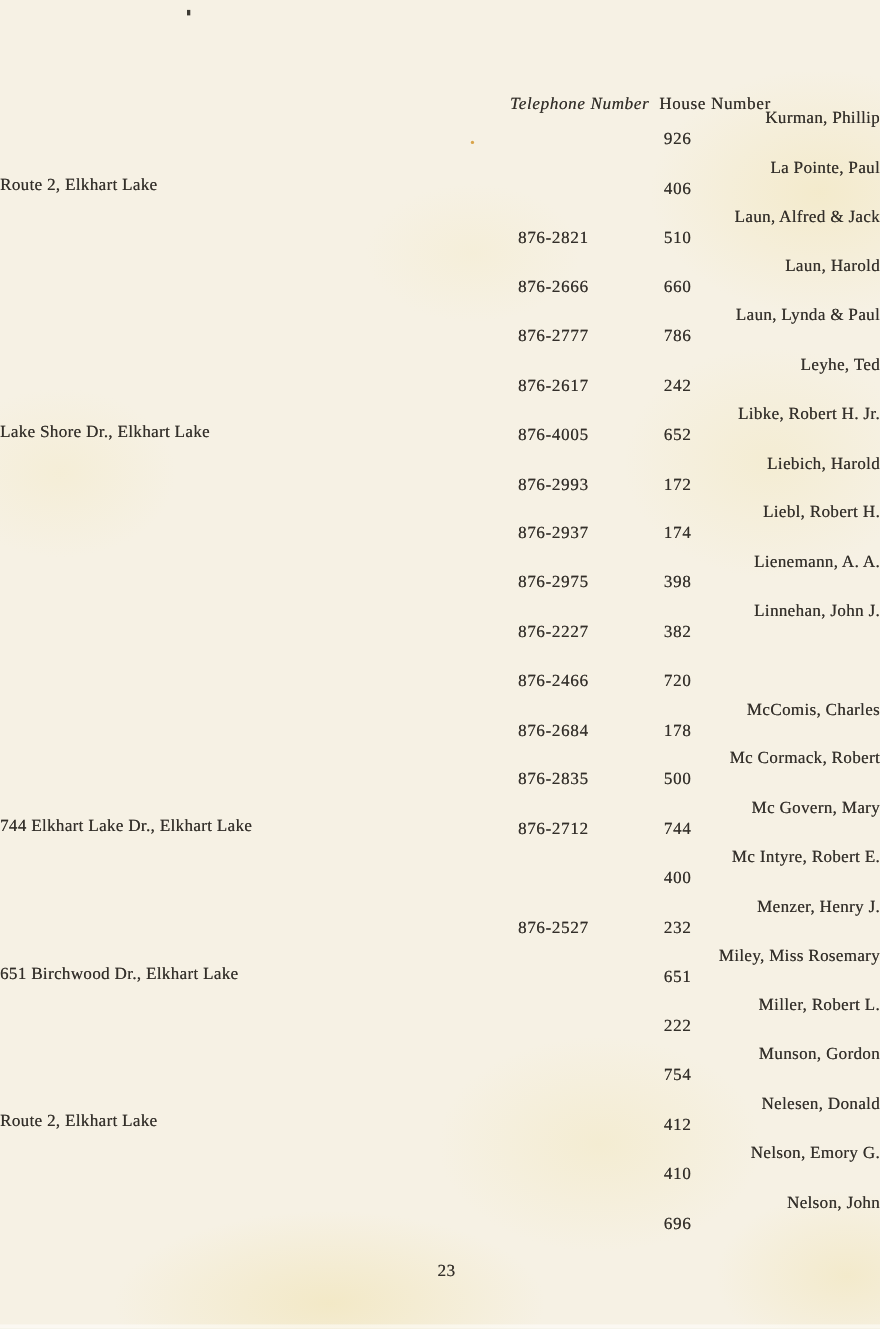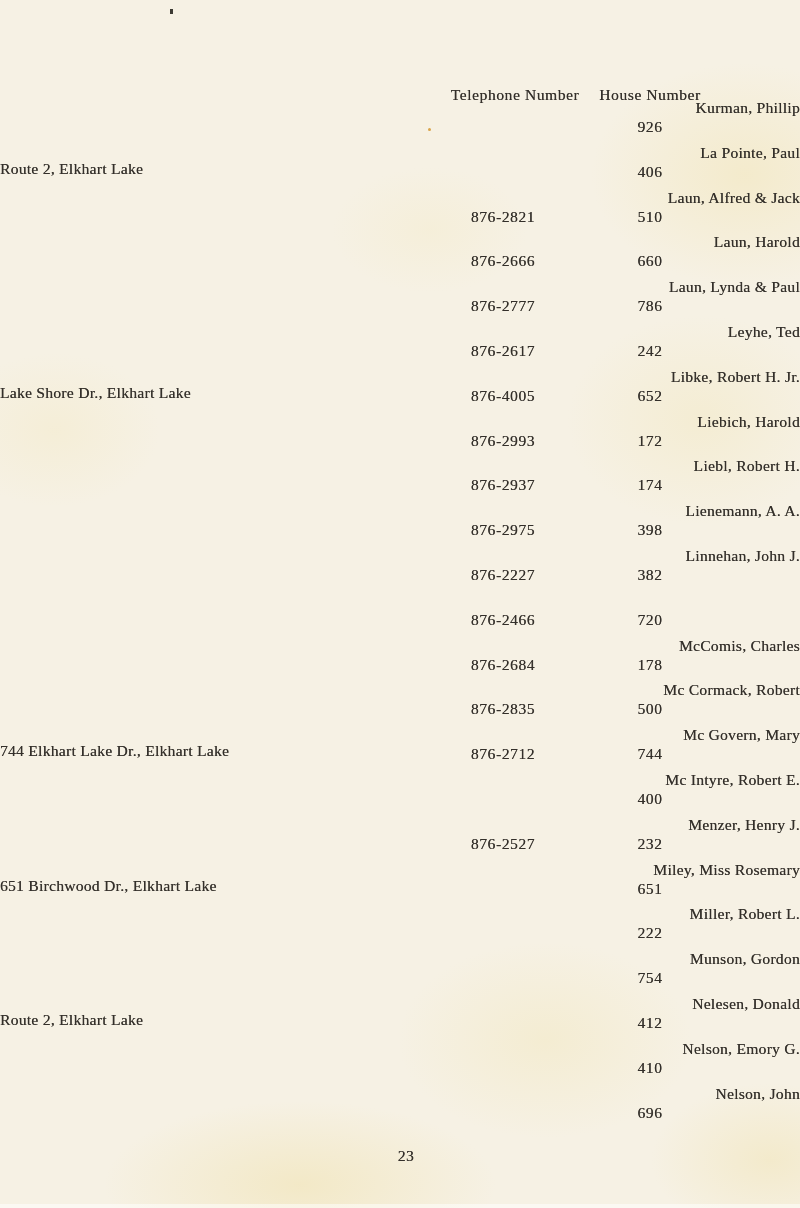--- a/index.html
+++ b/index.html
@@ -31,21 +31,21 @@
 
   .col-header {
     position: absolute;
     top: 87px;
     font-size: 15.5px;
     line-height: 16px;
     letter-spacing: 0.6px;
     text-align: center;
     white-space: nowrap;
   }
-  .phone-col { left: 450px; width: 130px; }
+  .phone-col { left: 462px; width: 130px; font-style: italic; }
   .house-col { left: 594px; width: 112px; }
 
   .entries {
     position: absolute;
     top: 100px;
     left: 0;
     width: 100%;
   }
   .entry {
     position: relative;
@@ -66,21 +66,21 @@
   }
   .entry .phone,
   .entry .house {
     position: absolute;
     top: 19px;
     text-align: center;
     letter-spacing: 0.6px;
     line-height: 16px;
   }
   .entry .phone { left: 438px; width: 130px; }
-  .entry .house { left: 594px; width: 112px; }
+  .entry .house { left: 560px; width: 112px; }
 
   .page-number {
     position: absolute;
     top: 1147px;
     left: 0;
     width: 812px;
     text-align: center;
     font-size: 15.5px;
     letter-spacing: 0.5px;
   }

